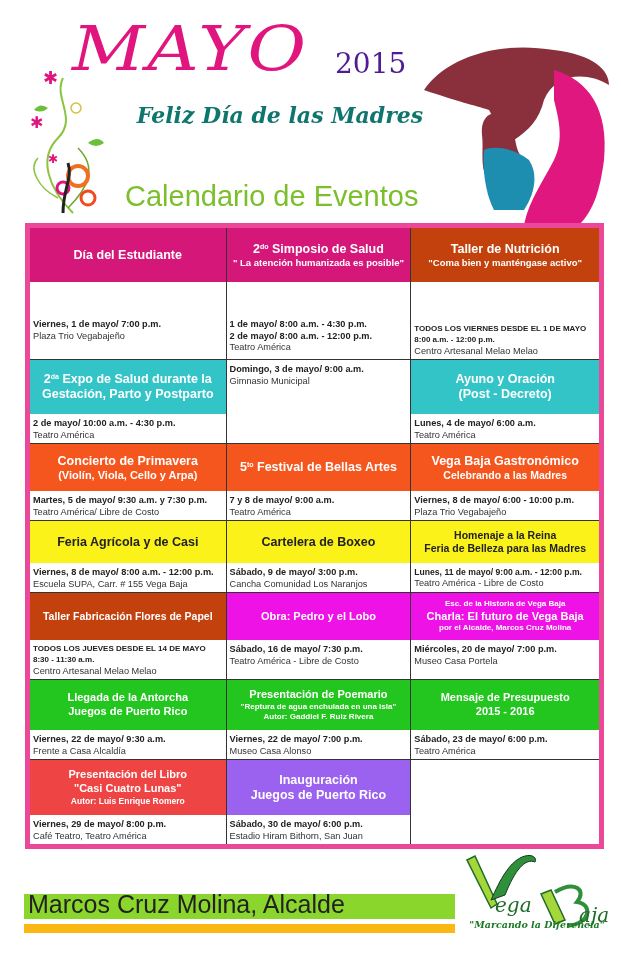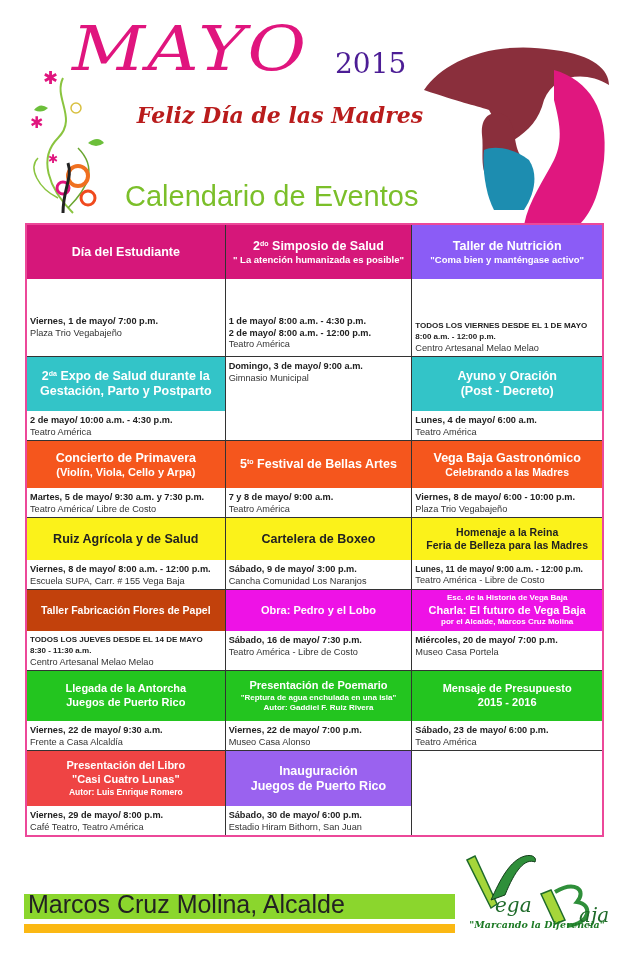--- a/index.html
+++ b/index.html
@@ -13,37 +13,37 @@
     font-size: 62px; color: #e0157e; letter-spacing: 2px; line-height: 1;
     transform: scaleX(1.15); transform-origin: left top;
   }
   .title-year {
     position: absolute; left: 335px; top: 50px;
     font-family: "DejaVu Serif", serif; font-size: 28px; color: #4c1d95; line-height: 1;
   }
   .greeting {
     position: absolute; left: 110px; width: 340px; top: 104px; text-align: center;
     font-family: "DejaVu Serif", serif; font-style: italic; font-weight: bold;
-    color: #b91c1c; line-height: 1.05;
+    color: #0f766e; line-height: 1.05;
   }
   .greeting .l1 { font-size: 22px; display: block; }
   .greeting .l2 { font-size: 21px; display: block; }
   .calendar-title {
     position: absolute; left: 125px; top: 182px;
     font-family: "Liberation Sans", sans-serif; font-size: 29px; color: #7bbf2a; line-height: 1;
   }
 
   
   .floral { position: absolute; left: 18px; top: 48px; width: 100px; height: 170px; }
   .mother { position: absolute; left: 404px; top: 30px; width: 212px; height: 195px; }
 
   
   .grid {
     position: absolute; left: 25px; top: 223px; width: 579px;
-    border: 2px solid #ec4899;
+    border: 5px solid #ec4899;
   }
   .row { display: flex; border-top: 1px solid #333; }
   .row:first-child { border-top: none; }
   .cell { width: 193px; border-left: 1px solid #333; display: flex; flex-direction: column; }
   .cell:first-child { border-left: none; width: 199px; }
   .cell:nth-child(2) { width: 188px; }
   .cell:nth-child(3) { width: 192px; }
   .cell.empty { border-left: 1px solid #333; background: #fff; }
   .head {
     display: flex; flex-direction: column; align-items: center; justify-content: center;
@@ -60,21 +60,21 @@
   }
   .body .d { font-size: 9.2px; font-weight: bold; line-height: 1.25; display: block; }
   .body .dc { font-size: 8px; font-weight: bold; line-height: 1.35; display: block; }
   .body .v { font-size: 9.2px; line-height: 1.25; display: block; color: #333; }
   .body.pt { padding-top: 9px; }
 
   .r1 .head { height: 54px; } .r1 .body { height: 50px; margin-top: 33px; }
   .r2 .head { height: 54px; } .r2 .body { height: 31px; }
   .r3 .head { height: 47px; } .r3 .body { height: 40px; }
   .r4 .head { height: 42px; } .r4 .body { height: 40px; }
-  .r5 .head { height: 41px; } .r5 .body { height: 45px; }
+  .r5 .head { height: 47px; } .r5 .body { height: 45px; }
   .r6 .head { height: 50px; } .r6 .body { height: 38px; }
   .r7 .head { height: 55px; } .r7 .body { height: 43px; }
 
   .row.r7 .cell.empty { border-left: 1px solid #333; border-top: 0; }
 
   
   .alcalde-bar {
     position: absolute; left: 24px; top: 894px; width: 431px; height: 25px;
     background: #8bd62d;
   }
@@ -141,21 +141,21 @@
         <span class="t"><span>2</span><sup>do</sup> <span>Simposio de Salud</span></span>
         <span class="s">" La atención humanizada es posible"</span>
       </div>
       <div class="body">
         <span class="d">1 de mayo/ 8:00 a.m. - 4:30 p.m.</span>
         <span class="d">2 de mayo/ 8:00 a.m. - 12:00 p.m.</span>
         <span class="v">Teatro América</span>
       </div>
     </div>
     <div class="cell">
-      <div class="head" style="background:#8b5cf6">
+      <div class="head" style="background:#c2410c">
         <span class="t">Taller de Nutrición</span>
         <span class="s">"Coma bien y manténgase activo"</span>
       </div>
       <div class="body pt">
         <span class="dc">TODOS LOS VIERNES DESDE EL 1 DE MAYO</span>
         <span class="dc">8:00 a.m. - 12:00 p.m.</span>
         <span class="v">Centro Artesanal Melao Melao</span>
       </div>
     </div>
   </div>
@@ -217,21 +217,21 @@
       <div class="body">
         <span class="d">Viernes, 8 de mayo/ 6:00 - 10:00 p.m.</span>
         <span class="v">Plaza Trio Vegabajeño</span>
       </div>
     </div>
   </div>
 
   <div class="row r4">
     <div class="cell">
       <div class="head" style="background:#fbf21a;color:#222">
-        <span class="t">Ruiz Agrícola y de Salud</span>
+        <span class="t">Feria Agrícola y de Casi</span>
       </div>
       <div class="body">
         <span class="d">Viernes, 8 de mayo/ 8:00 a.m. - 12:00 p.m.</span>
         <span class="v">Escuela SUPA, Carr. # 155 Vega Baja</span>
       </div>
     </div>
     <div class="cell">
       <div class="head" style="background:#fbf21a;color:#222">
         <span class="t">Cartelera de Boxeo</span>
       </div>

